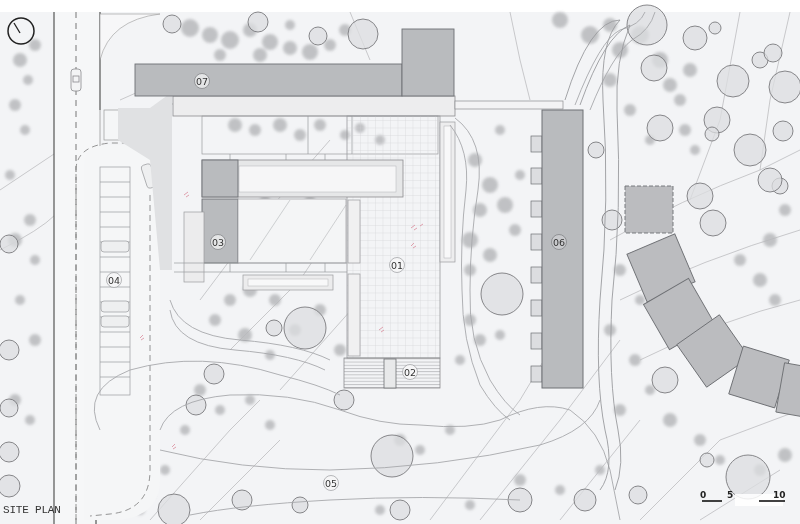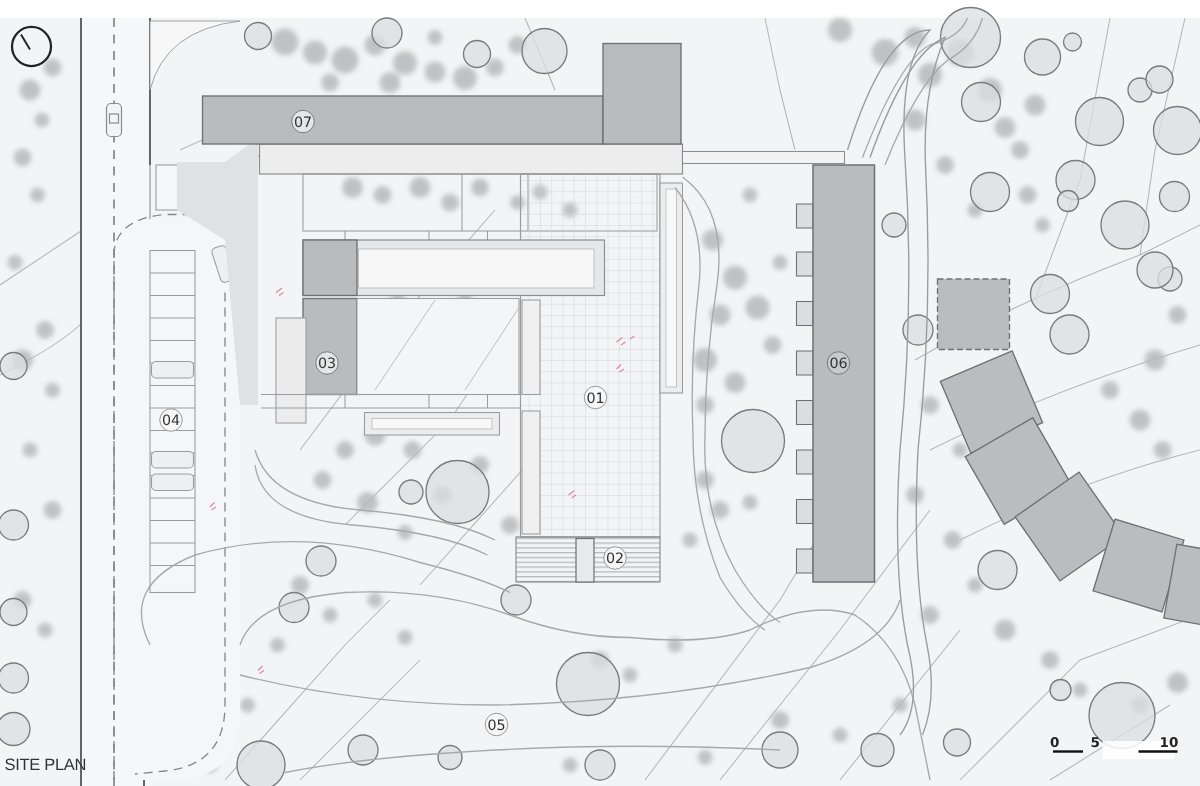--- a/index.html
+++ b/index.html
@@ -1,19 +1,19 @@
 <!DOCTYPE html>
 <html><head>
 <meta charset="utf-8">
 <style>
   html, body { margin: 0; padding: 0; background: #ffffff; }
   body { width: 800px; height: 524px; position: relative; overflow: hidden; font-family: "Liberation Sans", sans-serif; }
   #plan { position: absolute; left: 0; top: 0; width: 800px; height: 524px; }
   .label-text { font-family: "DejaVu Sans", sans-serif; font-size: 9.5px; fill: #333; }
-  .title { position: absolute; left: 3px; top: 504px; font-family: Liberation Sans, sans-serif; font-size: 11px; color: #333; letter-spacing: -0.2px; }
+  .title { position: absolute; left: 3px; top: 504px; font-family: Liberation Mono, monospace; font-size: 11px; color: #333; letter-spacing: -0.2px; }
   .scale-text { font-family: "DejaVu Sans", sans-serif; font-size: 9px; font-weight: bold; fill: #222; }
 </style>
 </head>
 <body>
 
 <svg id="plan" viewBox="0 0 800 524" xmlns="http://www.w3.org/2000/svg">
   <defs>
     <pattern id="grid" width="7.5" height="7.5" patternUnits="userSpaceOnUse">
       <path d="M7.5 0 L0 0 0 7.5" fill="none" stroke="#cfd0d3" stroke-width="0.6"></path>
     </pattern>

